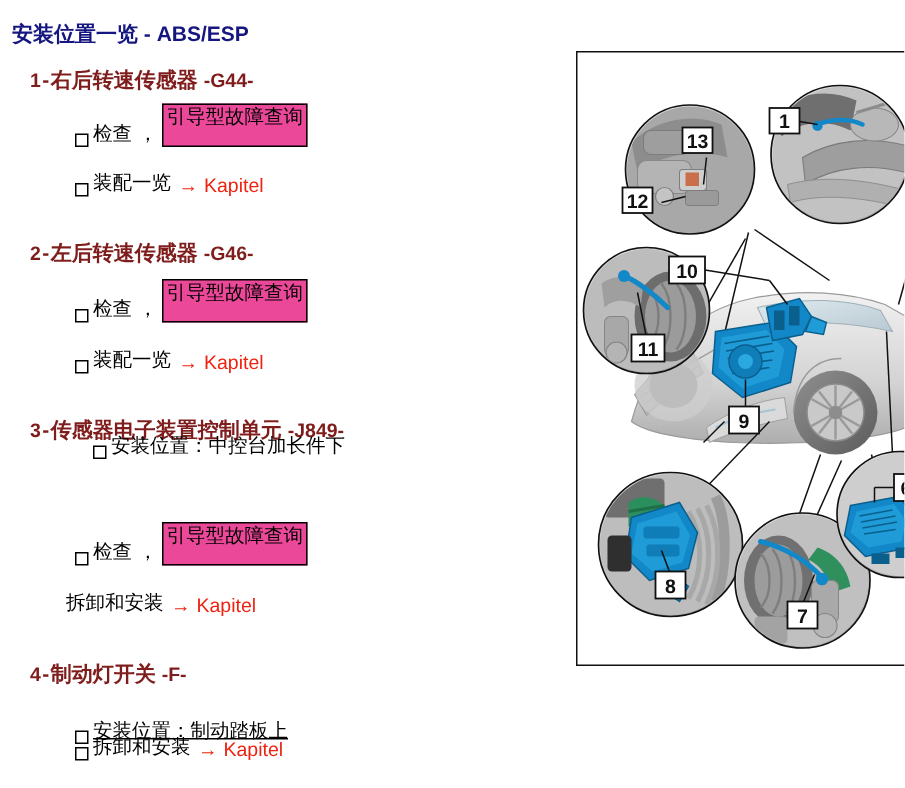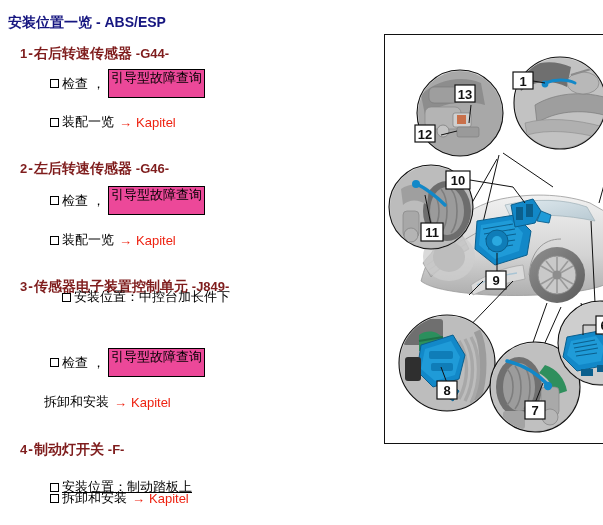--- a/index.html
+++ b/index.html
@@ -49,21 +49,21 @@
   .sec-head .sec-dash { font-weight: bold; padding: 0 1px; }
   .sec-head .sec-code { font-size: 13px; }
 
   .line {
     position: absolute;
     left: 50px;
     font-size: 13px;
     white-space: nowrap;
     color: #000000;
     display: flex;
-    align-items: center;
+    align-items: flex-end;
   }
   .line.noindent { left: 44px; }
 
   .bullet {
     display: inline-block;
     width: 7px;
     height: 7px;
     border: 1.4px solid #000;
     background: #fff;
     margin-right: 3px;

